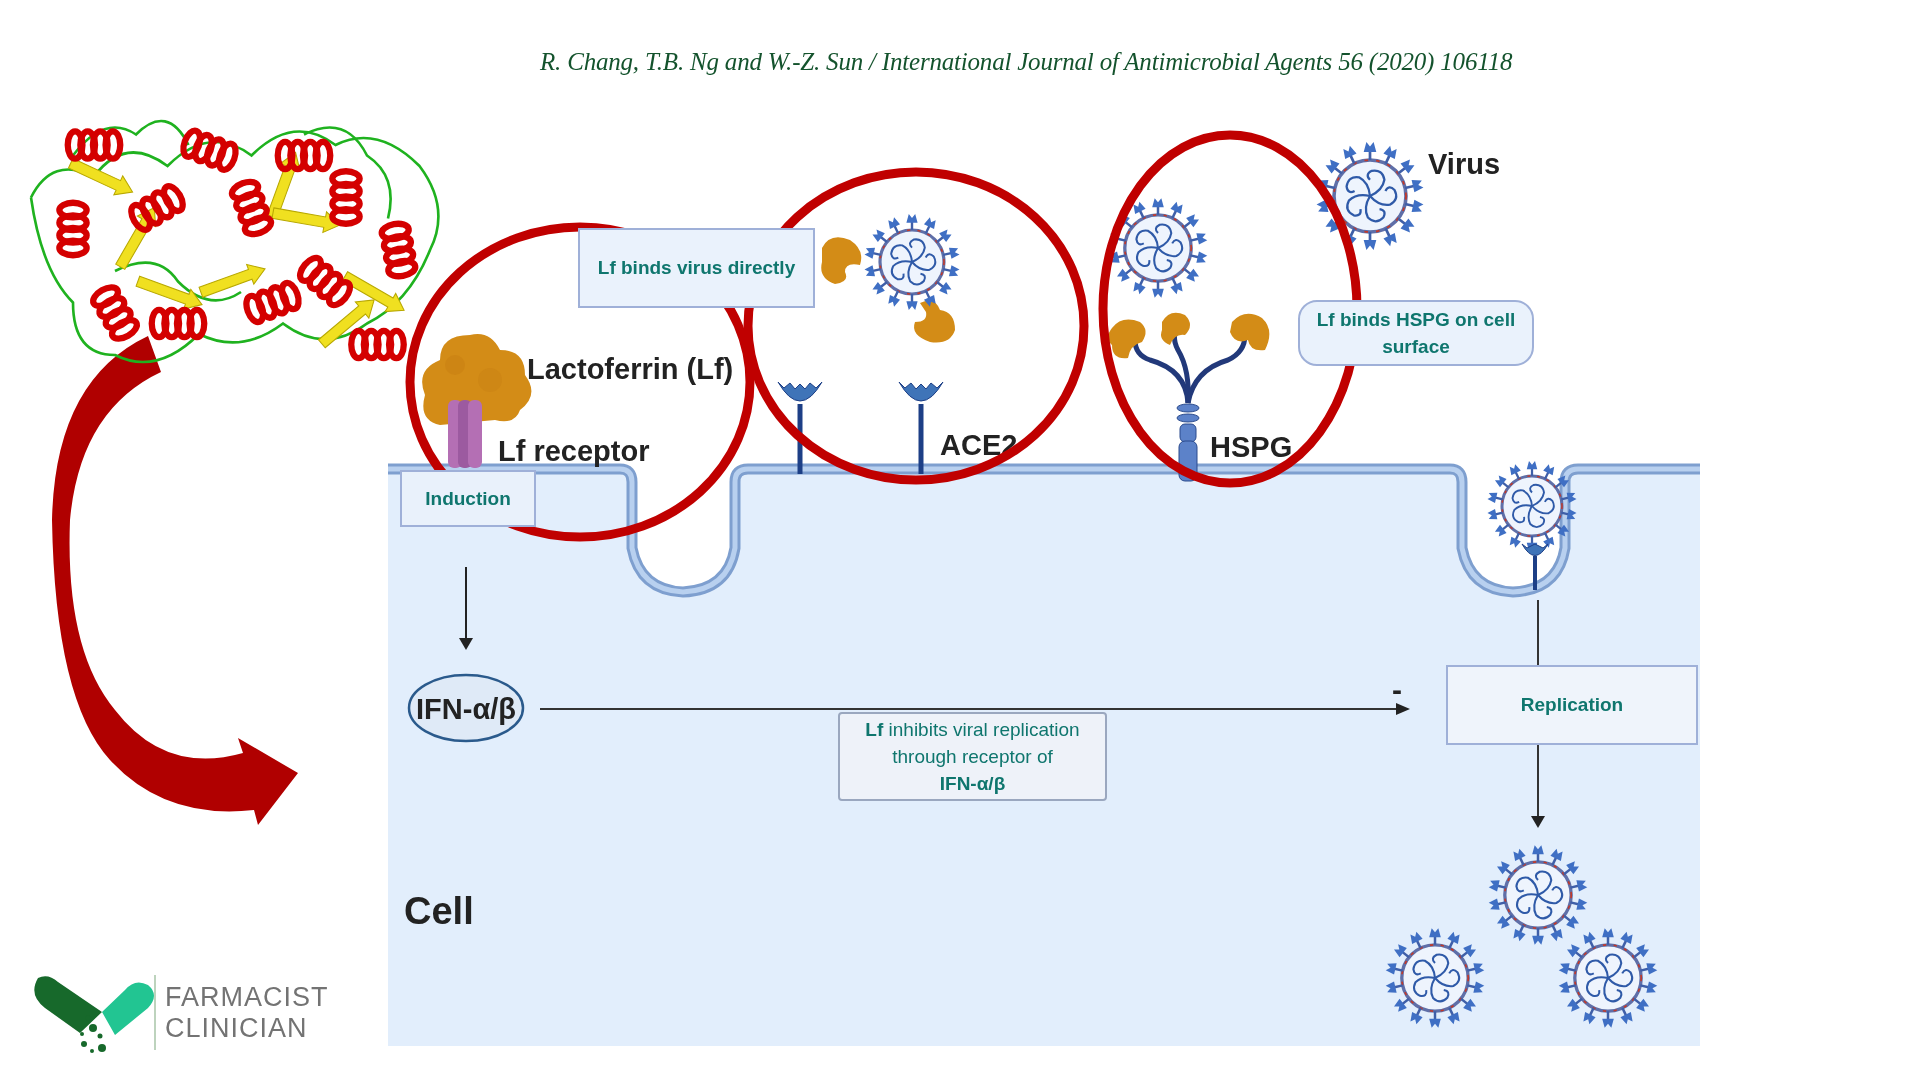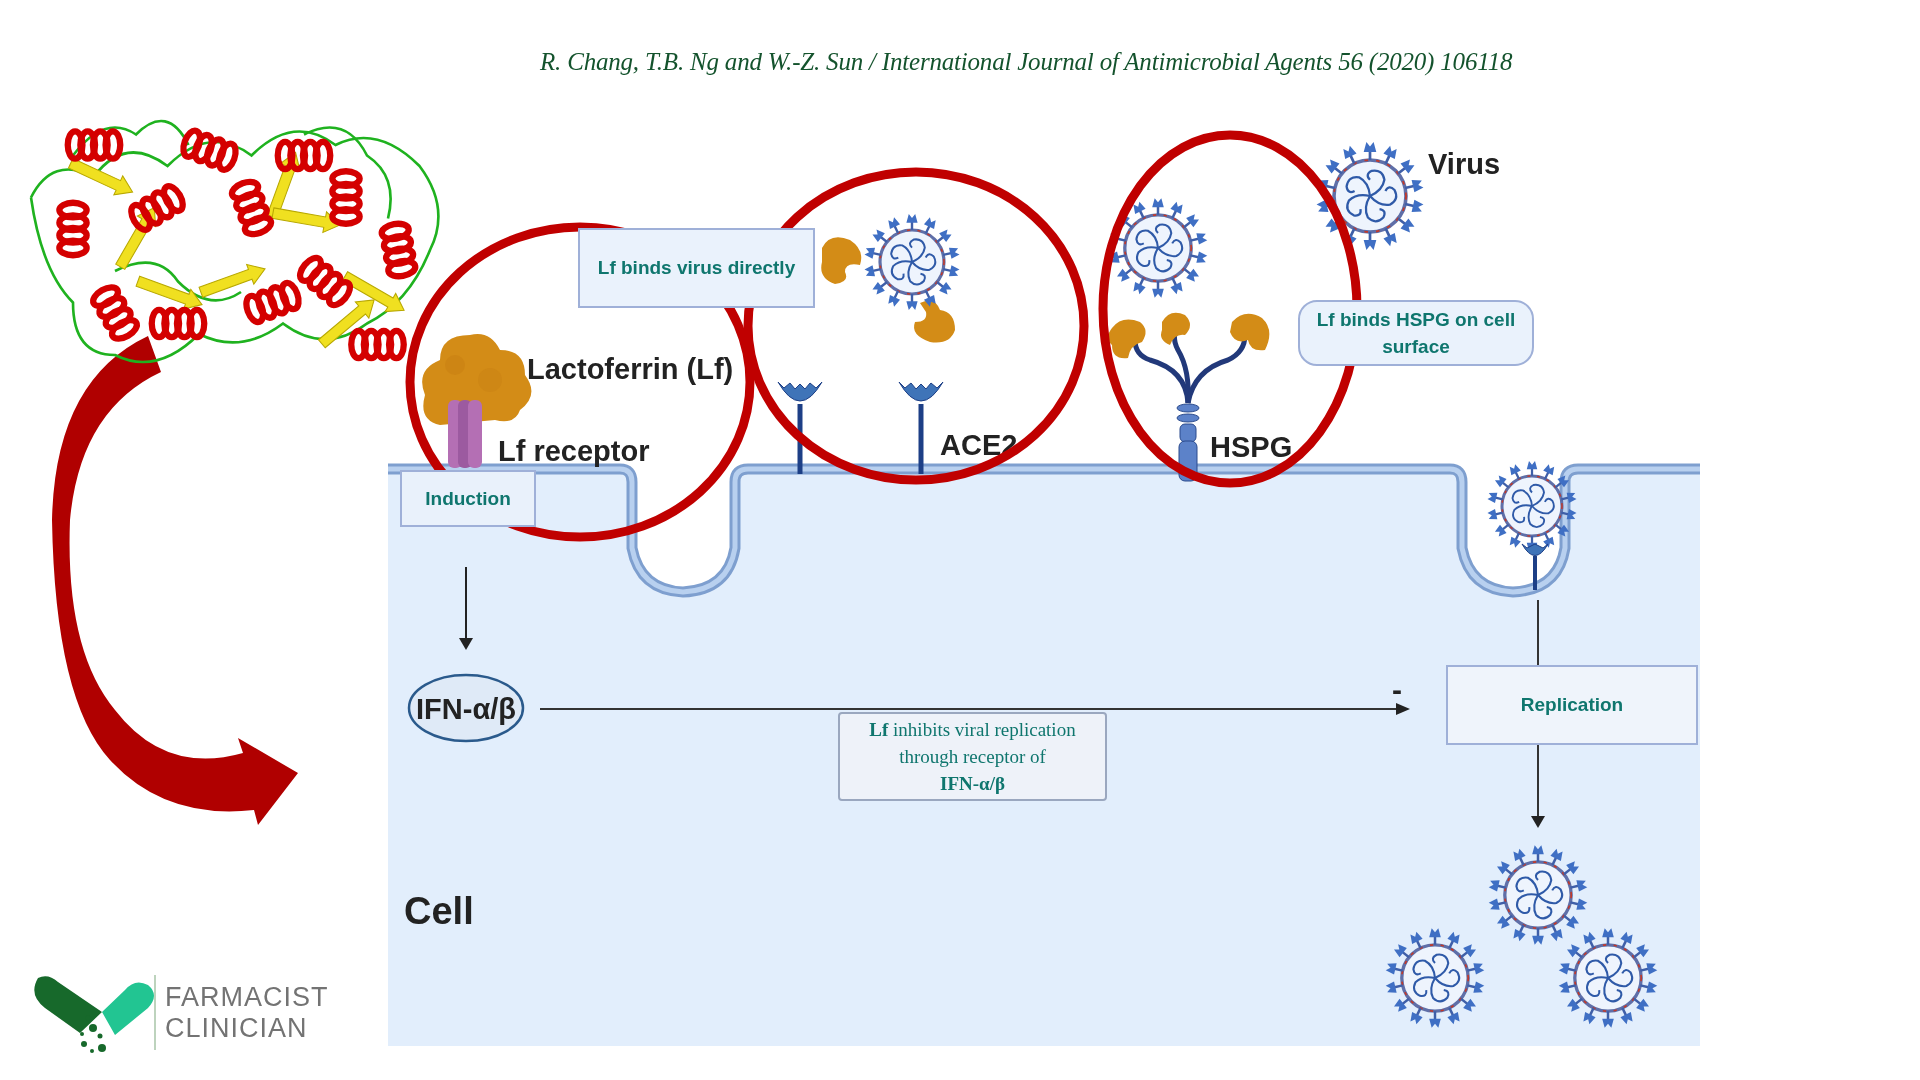--- a/index.html
+++ b/index.html
@@ -11,21 +11,21 @@
   svg#stage { position: absolute; left: 0; top: 0; }
   .lbl { font-family: "Liberation Sans", "DejaVu Sans", sans-serif; font-weight: bold; fill: #222; }
   .box { position: absolute; box-sizing: border-box; border: 2px solid #9fb0d8; background: #eaf2fc;
          display: flex; align-items: center; justify-content: center; text-align: center;
          font-family: "Liberation Sans", "DejaVu Sans", sans-serif; font-weight: bold; color: #0f766e; }
   #box-binds-virus { left: 578px; top: 228px; width: 237px; height: 80px; font-size: 19px; }
   #box-binds-hspg { left: 1298px; top: 300px; width: 236px; height: 66px; font-size: 19px; line-height: 27px; border-radius: 19px; }
   #box-induction { left: 400px; top: 470px; width: 136px; height: 57px; font-size: 19px; background: #e9f1fb; }
   #box-replication { left: 1423px; top: 665px; width: 252px; height: 80px; font-size: 19px; background: #eff4fb; margin-left: 23px; }
   #box-inhibits { left: 838px; top: 712px; width: 269px; height: 89px; font-size: 19px; font-weight: normal;
-                  border: 2px solid #9aa7bf; background: #eef2f9; border-radius: 4px; line-height: 27px; flex-direction: column; font-family: Liberation Serif, serif; }
+                  border: 2px solid #9aa7bf; background: #eef2f9; border-radius: 4px; line-height: 27px; flex-direction: column; }
   #box-inhibits b { font-weight: bold; }
   #logo-text { left: 165px; top: 982px; font-size: 27px; color: #737373; line-height: 31px; letter-spacing: 1px; }
 </style>
 </head>
 <body>
 
 <div id="citation" class="abs">R. Chang, T.B. Ng and W.-Z. Sun / International Journal of Antimicrobial Agents 56 (2020) 106118</div>
 
 <svg id="stage" width="1920" height="1080" viewBox="0 0 1920 1080">
   <defs>

